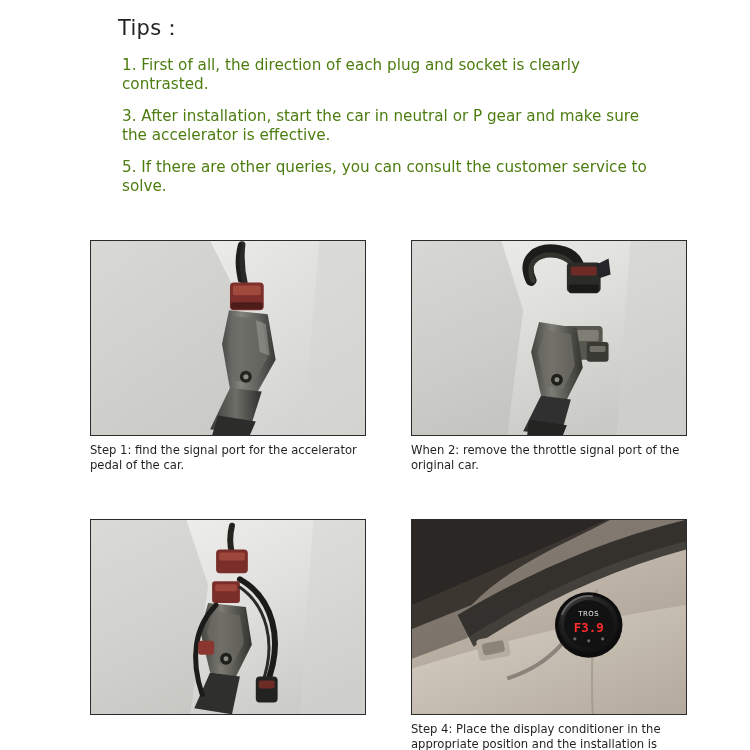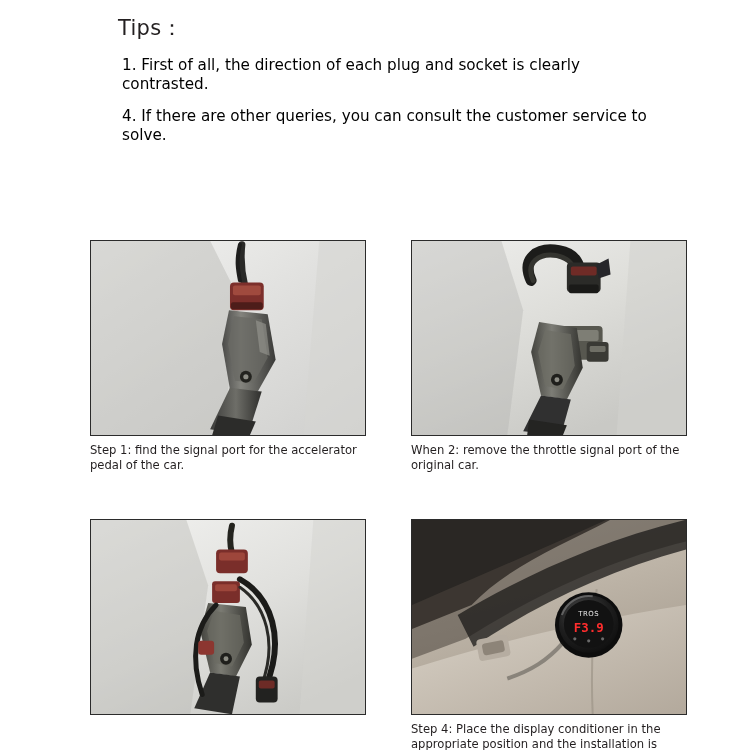--- a/index.html
+++ b/index.html
@@ -38,21 +38,21 @@
     letter-spacing: 0.3px;
   }
   .tips-list {
     margin: 0;
     padding: 0;
     list-style: none;
   }
   .tips-item {
     font-size: 15.2px;
     line-height: 1.28;
-    color: #000000;
+    color: #4d7c0f;
     margin-bottom: 12px;
     padding-left: 4px;
   }
 
   
   .steps-grid {
     position: absolute;
     left: 90px;
     top: 240px;
     width: 572px;
@@ -91,21 +91,22 @@
 </style>
 </head>
 <body>
 
 <div class="page">
 
   <section class="tips-section">
     <h1 class="tips-title">Tips：</h1>
     <ul class="tips-list">
       <li class="tips-item">1. First of all, the direction of each plug and socket is clearly contrasted.</li>
-      <li class="tips-item">4. If there are other queries, you can consult the customer service to solve.</li>
+      <li class="tips-item">3. After installation, start the car in neutral or P gear and make sure the accelerator is effective.</li>
+      <li class="tips-item">5. If there are other queries, you can consult the customer service to solve.</li>
     </ul>
   </section>
 
   <section class="steps-grid">
 
     <div class="step-cell">
       <div class="photo-frame">
         <svg class="ph-svg" viewBox="0 0 276 196" preserveAspectRatio="xMidYMid slice">
           <defs>
             <linearGradient id="s1bg" x1="0" y1="0" x2="1" y2="1">

